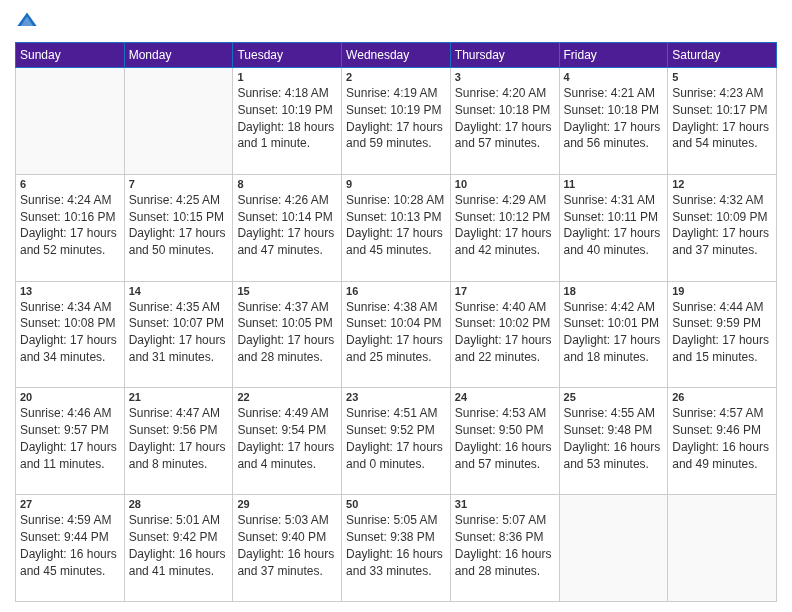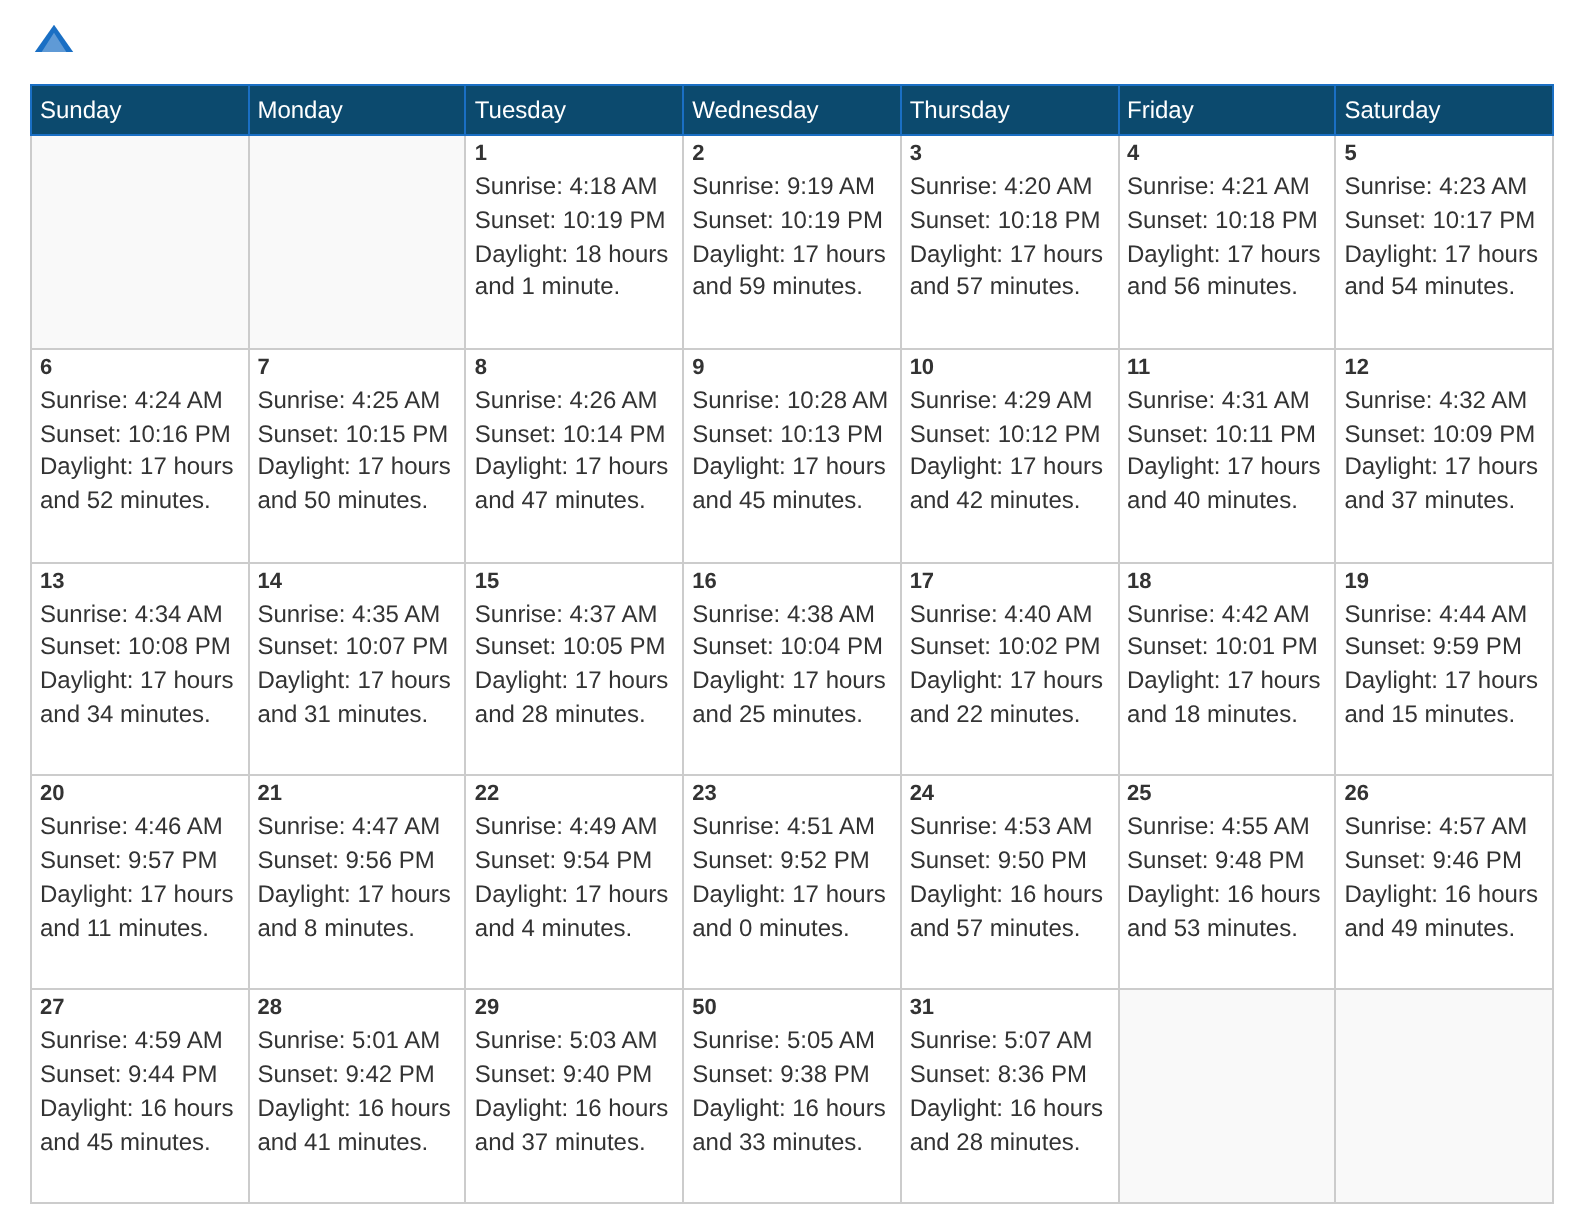--- a/index.html
+++ b/index.html
@@ -47,21 +47,21 @@
       color: #333;
     }
     .calendar {
       flex: 1;
       border: 1px solid #ccc;
       border-collapse: collapse;
       width: 100%;
       table-layout: fixed;
     }
     .calendar th {
-      background: #0c4a6e;
+      background: #4c1d95;
       color: #fff;
       font-size: 12px;
       padding: 5px 4px;
       text-align: left;
       border: 1px solid #1a6fc4;
       font-weight: normal;
     }
     .calendar td {
       border: 1px solid #ccc;
       vertical-align: top;
@@ -122,21 +122,21 @@
           <td class="empty"></td>
           <td class="empty"></td>
           <td>
             <span class="day-number">1</span>
             <div class="day-info">Sunrise: 4:18 AM
 Sunset: 10:19 PM
 Daylight: 18 hours and 1 minute.</div>
           </td>
           <td>
             <span class="day-number">2</span>
-            <div class="day-info">Sunrise: 9:19 AM
+            <div class="day-info">Sunrise: 4:19 AM
 Sunset: 10:19 PM
 Daylight: 17 hours and 59 minutes.</div>
           </td>
           <td>
             <span class="day-number">3</span>
             <div class="day-info">Sunrise: 4:20 AM
 Sunset: 10:18 PM
 Daylight: 17 hours and 57 minutes.</div>
           </td>
           <td>

